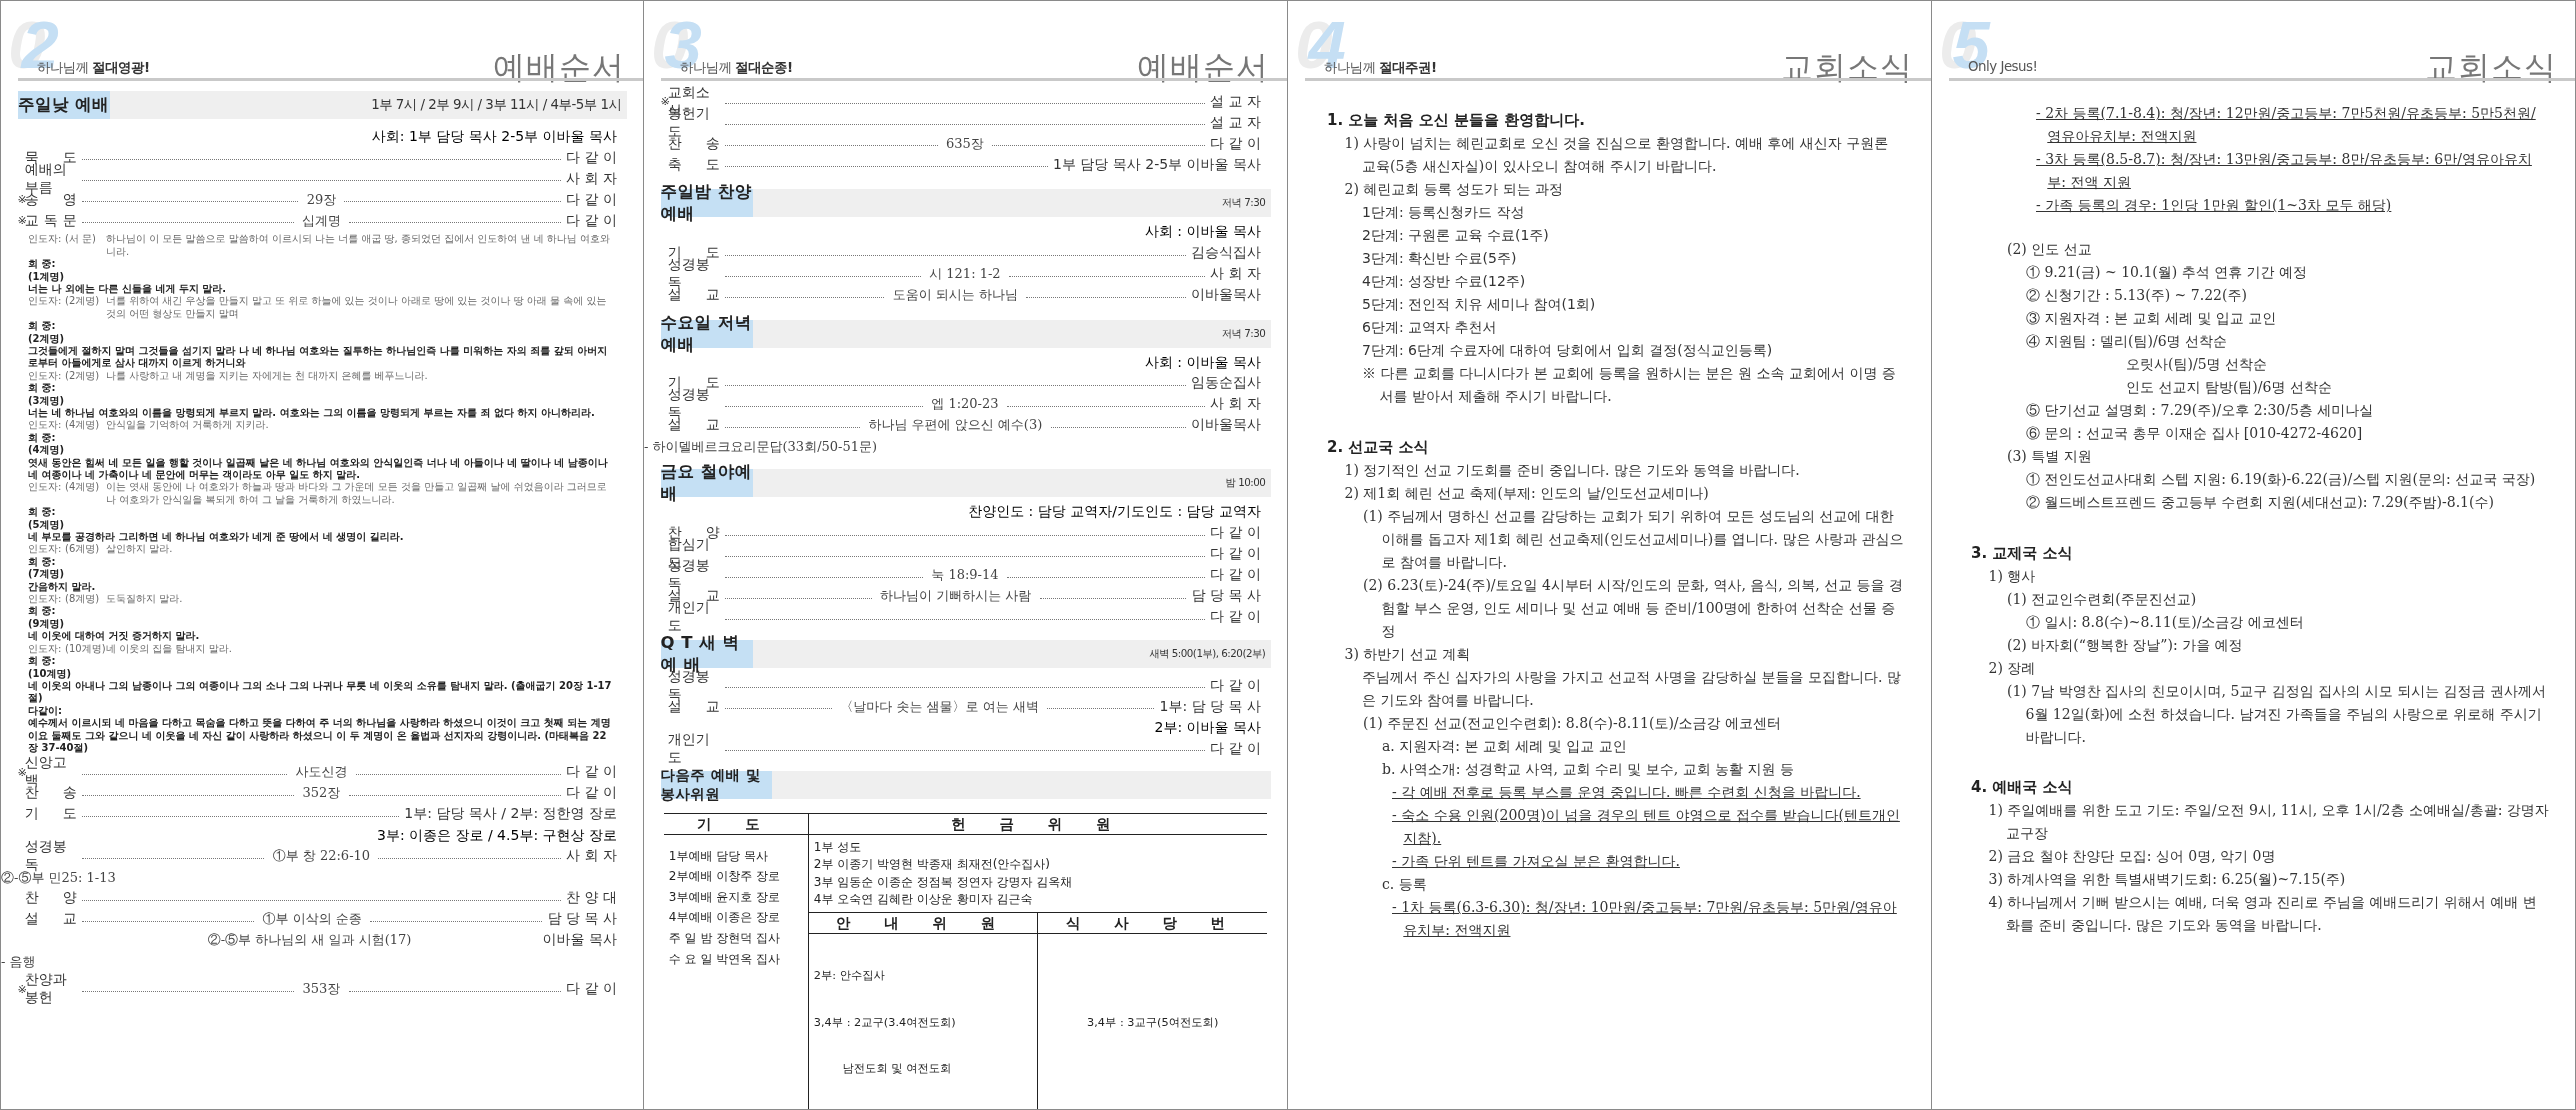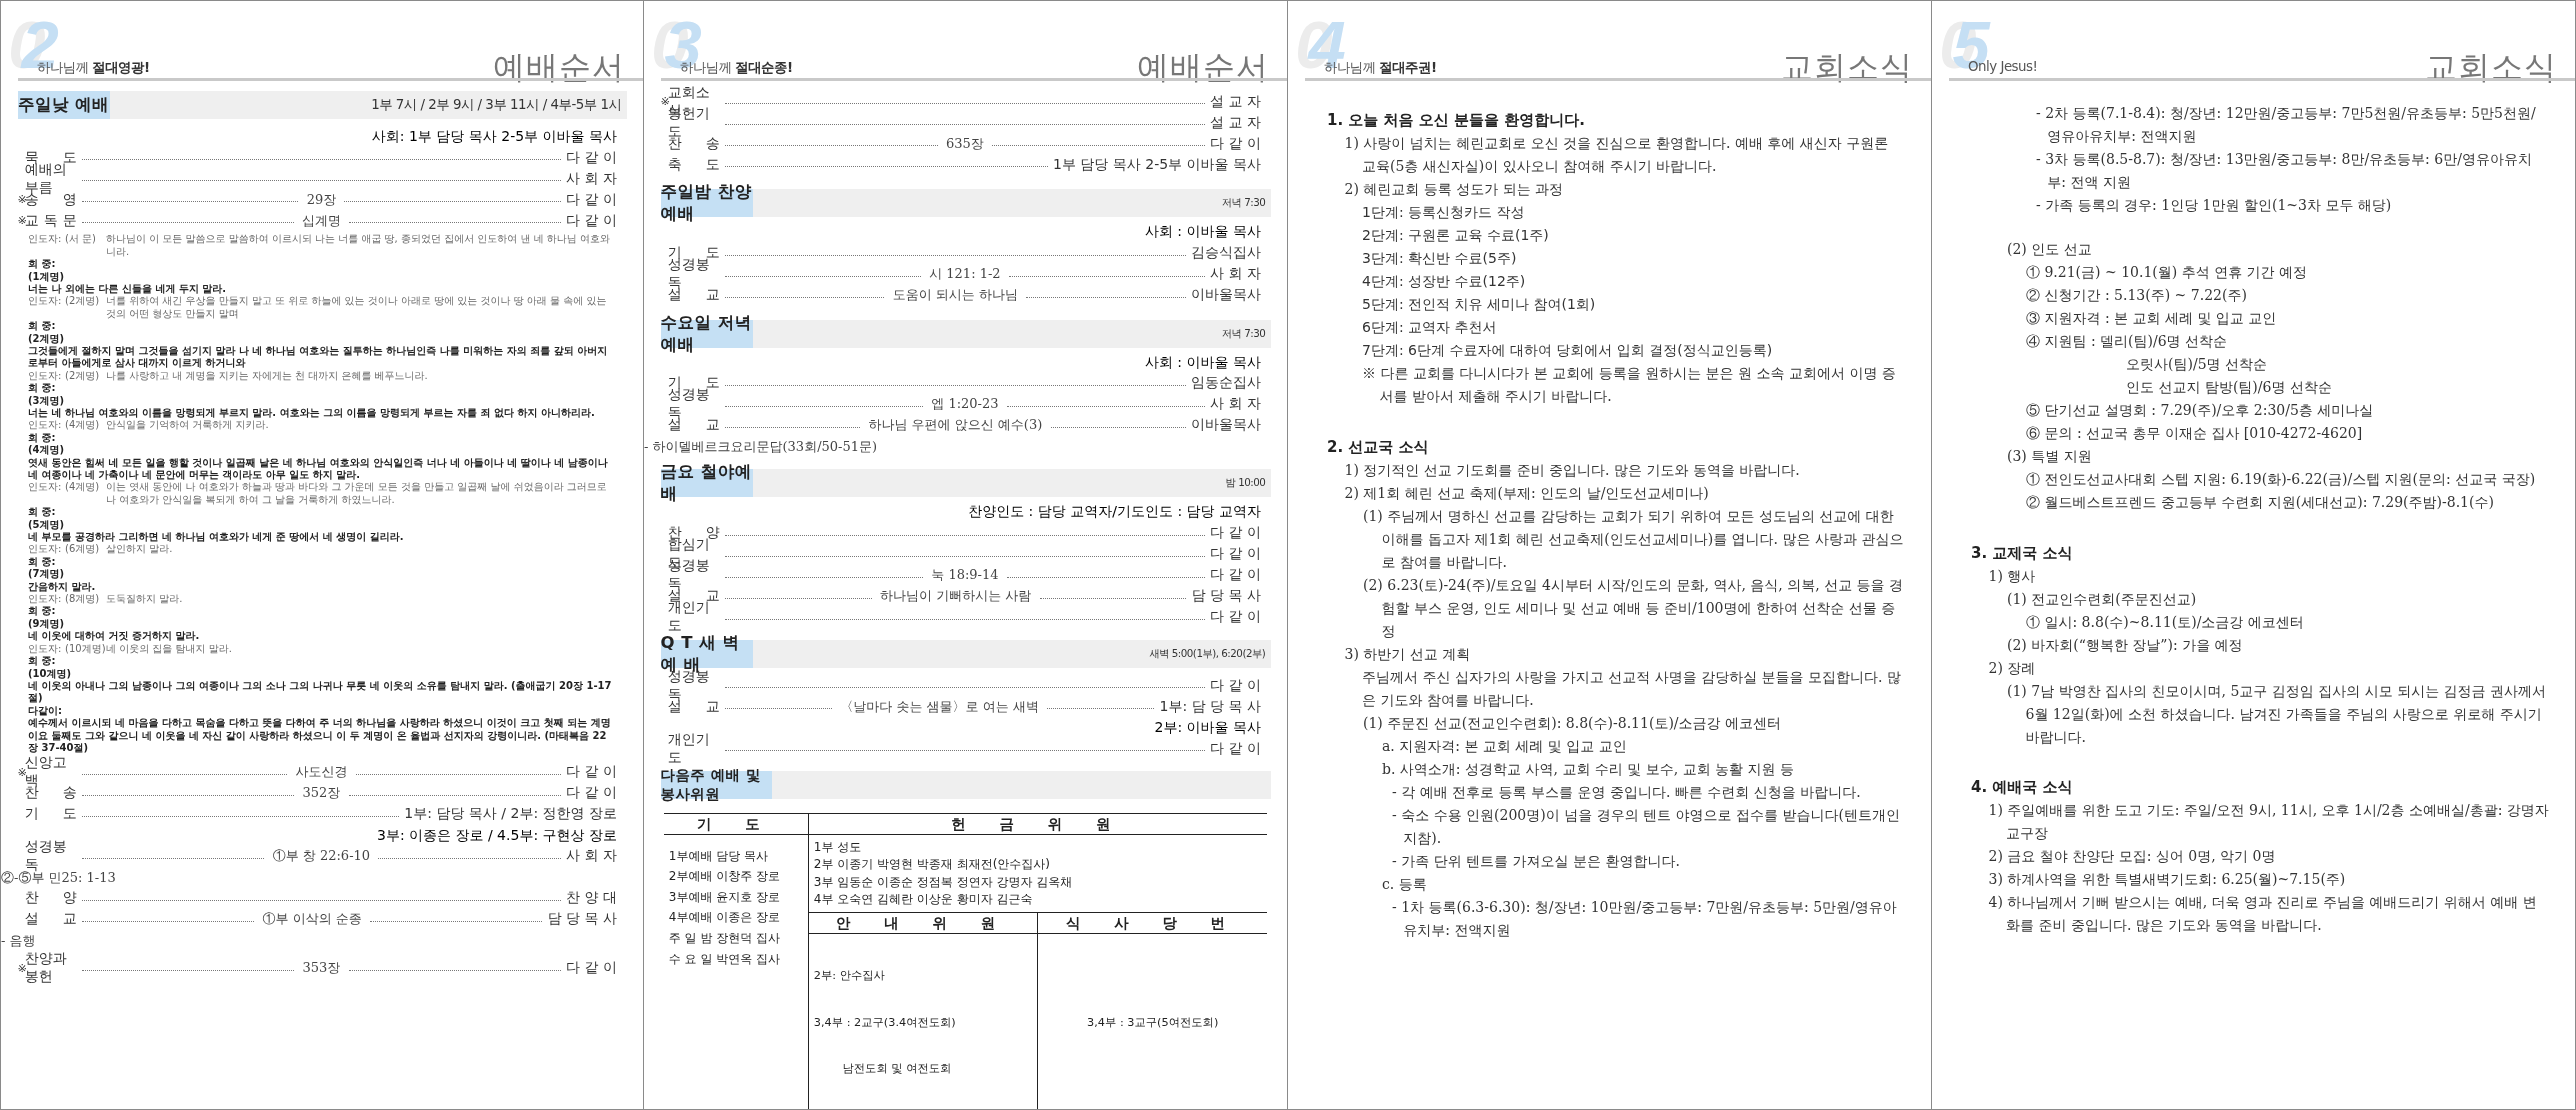--- a/index.html
+++ b/index.html
@@ -53,21 +53,21 @@
   .tbl .th { text-align: center; font-weight: bold; font-size: 14.4px; letter-spacing: 14.4px; height: 21.6px; line-height: 21.6px; border-bottom: 1px solid #222; }
   .tbl .vr { border-right: 1px solid #222; }
   .tbl .cell { padding: 3.1px 5.2px; line-height: 15.5px; color: #222; }
 
   
   .news { padding: 0 26px 0 39px; font-family: "DejaVu Serif", serif; font-size: 14px; line-height: 23px; color: #333; }
   .news h3 { font-family: "DejaVu Sans", sans-serif; font-size: 15px; font-weight: bold; color: #222; margin-top: 7.2px; line-height: 23px; }
   .news .i1 { padding-left: 17.5px; text-indent: -17.5px; margin-left: 17.5px; }
   .news .i2 { padding-left: 18.5px; text-indent: -18.5px; margin-left: 36px; }
   .news .i3 { padding-left: 15.5px; text-indent: -15.5px; margin-left: 55px; }
-  .news .i4 { padding-left: 11.3px; text-indent: -11.3px; margin-left: 65px; }
+  .news .i4 { padding-left: 11.3px; text-indent: -11.3px; margin-left: 65px; text-decoration: underline; }
   .news .p1 { margin-left: 35px; }
   .news .step { margin-left: 35px; font-family: "DejaVu Sans", sans-serif; font-size: 14px; }
   .news .team { margin-left: 155px; }
   .gap { height: 20.6px; }
 </style>
 </head>
 <body>
 
 <div class="spread">
 
@@ -243,20 +243,25 @@
             <span class="dots"></span>
             <span class="right">찬 양 대</span>
           </div>
         <div class="row">
             <span class="mark"></span>
             <span class="label">설 교</span>
             <span class="dots"></span>
             <span class="mid">①부  이삭의 순종</span>
             <span class="dots"></span>
             <span class="right">담 당 목 사</span>
+          </div>
+        <div class="row">
+            <span style="width:59px"></span>
+            <span style="flex:1;text-align:center;font-family:'DejaVu Serif',serif;font-size:13px;color:#444;">②-⑤부  하나님의 새 일과 시험(17)</span>
+            <span class="right plain">이바울 목사</span>
           </div>
         <div class="sub-mid">- 음행</div>
         <div class="row" style="margin-top:7.2px;">
             <span class="mark">※</span>
             <span class="label">찬양과봉헌</span>
             <span class="dots"></span>
             <span class="mid">353장</span>
             <span class="dots"></span>
             <span class="right">다 같 이</span>
           </div>

